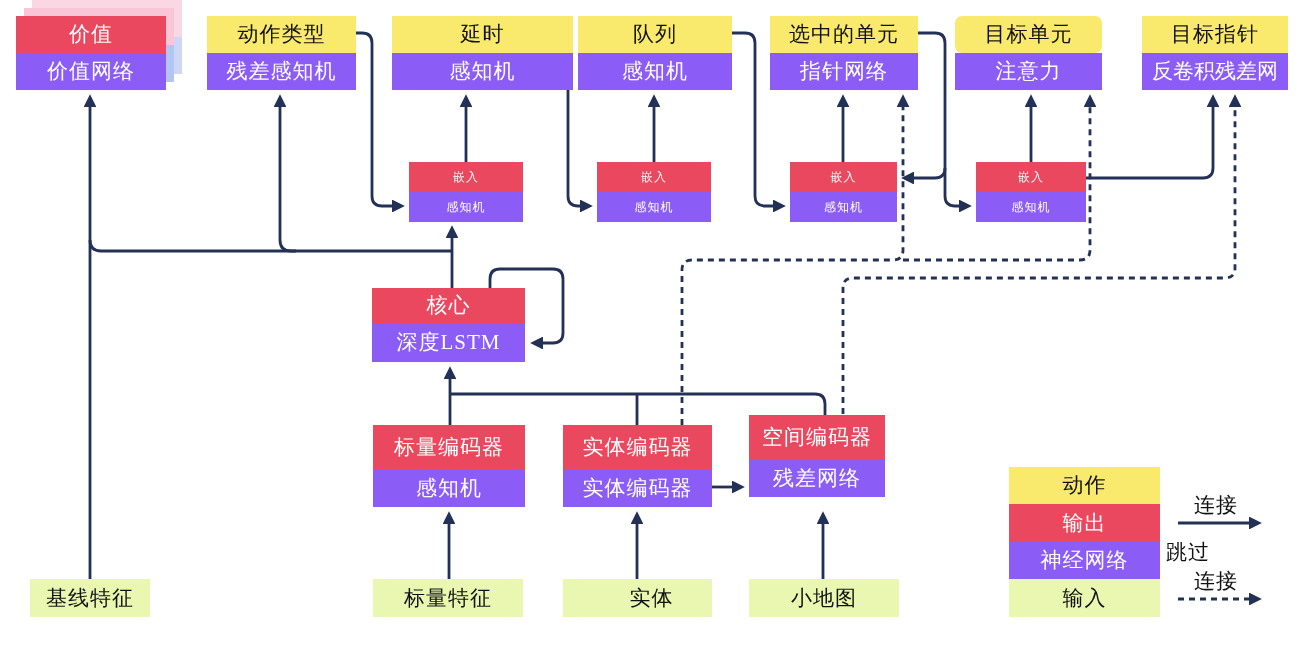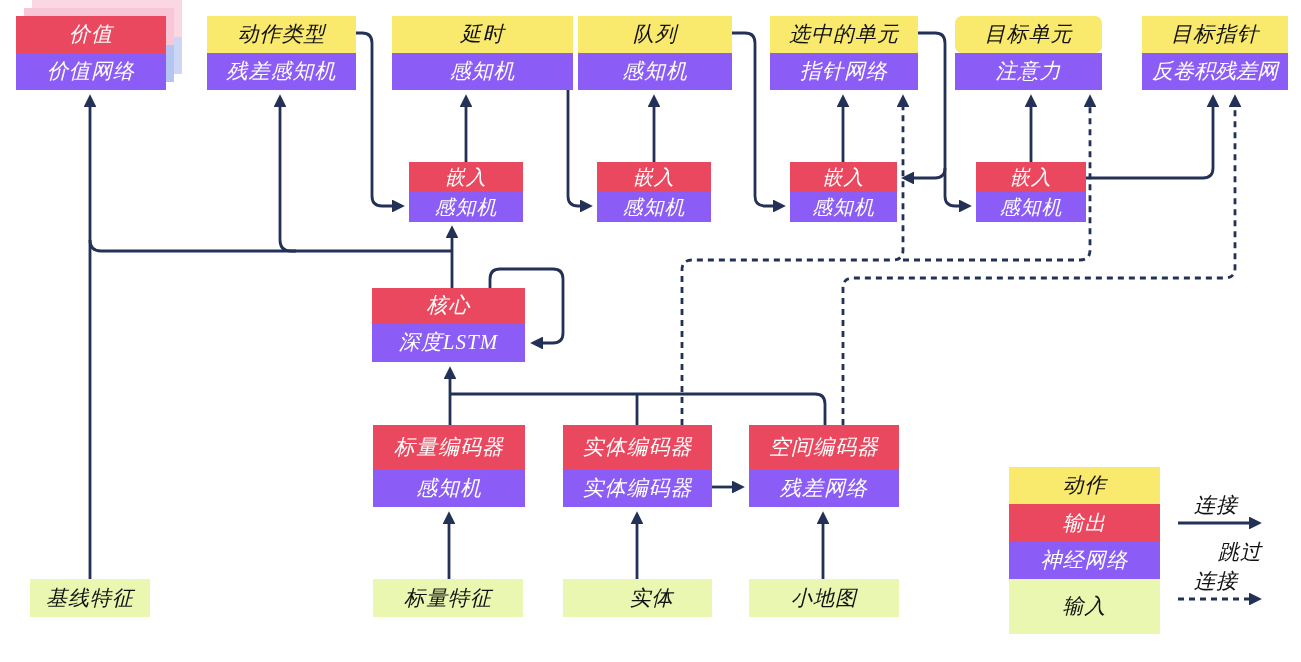--- a/index.html
+++ b/index.html
@@ -1,27 +1,27 @@
 <!DOCTYPE html>
 <html><head>
 <meta charset="utf-8">
 <style>
   html,body{margin:0;padding:0;background:#ffffff;}
   #canvas{position:relative;width:1301px;height:662px;background:#ffffff;overflow:hidden;
-          font-family:"Liberation Serif","DejaVu Serif",serif;font-style:italic;}
+          font-family:"Liberation Serif","DejaVu Serif",serif;}
   #wires{position:absolute;left:0;top:0;z-index:1;}
   .node{position:absolute;z-index:3;}
   .shadow{position:absolute;z-index:2;}
   .sec{display:flex;align-items:center;justify-content:center;
        font-size:21px;letter-spacing:1px;line-height:1;white-space:nowrap;}
   .sec-yellow{background:#f9e96d;color:#111111;}
   .sec-red{background:#e9485e;color:#ffffff;}
   .sec-blue{background:#8b5cf6;color:#ffffff;}
   .sec-green{background:#e9f7b0;color:#111111;text-align:center;}
-  .emb .sec{font-size:20px;}
+  .emb .sec{font-size:12px;}
   .shadow .s1{width:100%;height:37px;}
   .shadow .s2{width:100%;height:37px;}
   .legend-label{position:absolute;z-index:3;font-size:21px;color:#111111;
                 text-align:center;letter-spacing:1px;white-space:nowrap;}
 </style>
 </head>
 <body>
 
 <div id="canvas">
 
@@ -127,21 +127,21 @@
   </div>
 
   <div class="node" style="left:373px;top:425px;width:152px;">
     <div class="sec sec-red" style="height:45px;">标量编码器</div>
     <div class="sec sec-blue" style="height:37px;">感知机</div>
   </div>
   <div class="node" style="left:563px;top:425px;width:149px;">
     <div class="sec sec-red" style="height:45px;">实体编码器</div>
     <div class="sec sec-blue" style="height:37px;">实体编码器</div>
   </div>
-  <div class="node" style="left:749px;top:425px;width:150px;">
+  <div class="node" style="left:749px;top:415px;width:136px;">
     <div class="sec sec-red" style="height:45px;">空间编码器</div>
     <div class="sec sec-blue" style="height:37px;">残差网络</div>
   </div>
 
   <div class="node" style="left:30px;top:579px;width:120px;">
     <div class="sec sec-green" style="height:38px;">基线特征</div>
   </div>
   <div class="node" style="left:373px;top:579px;width:150px;">
     <div class="sec sec-green" style="height:38px;">标量特征</div>
   </div>
@@ -149,19 +149,19 @@
     <div class="sec sec-green" style="height:38px;padding-left:28px;">实体</div>
   </div>
   <div class="node" style="left:749px;top:579px;width:150px;">
     <div class="sec sec-green" style="height:38px;">小地图</div>
   </div>
 
   <div class="node" style="left:1009px;top:467px;width:151px;">
     <div class="sec sec-yellow" style="height:37px;">动作</div>
     <div class="sec sec-red" style="height:38px;">输出</div>
     <div class="sec sec-blue" style="height:37px;">神经网络</div>
-    <div class="sec sec-green" style="height:55px;">输入</div>
+    <div class="sec sec-green" style="height:38px;">输入</div>
   </div>
   <div class="legend-label" style="left:1176px;top:491px;width:80px;">连接</div>
-  <div class="legend-label" style="left:1200px;top:538px;width:80px;">跳过</div>
+  <div class="legend-label" style="left:1148px;top:538px;width:80px;">跳过</div>
   <div class="legend-label" style="left:1176px;top:567px;width:80px;">连接</div>
 
 </div>
 
 </body></html>

